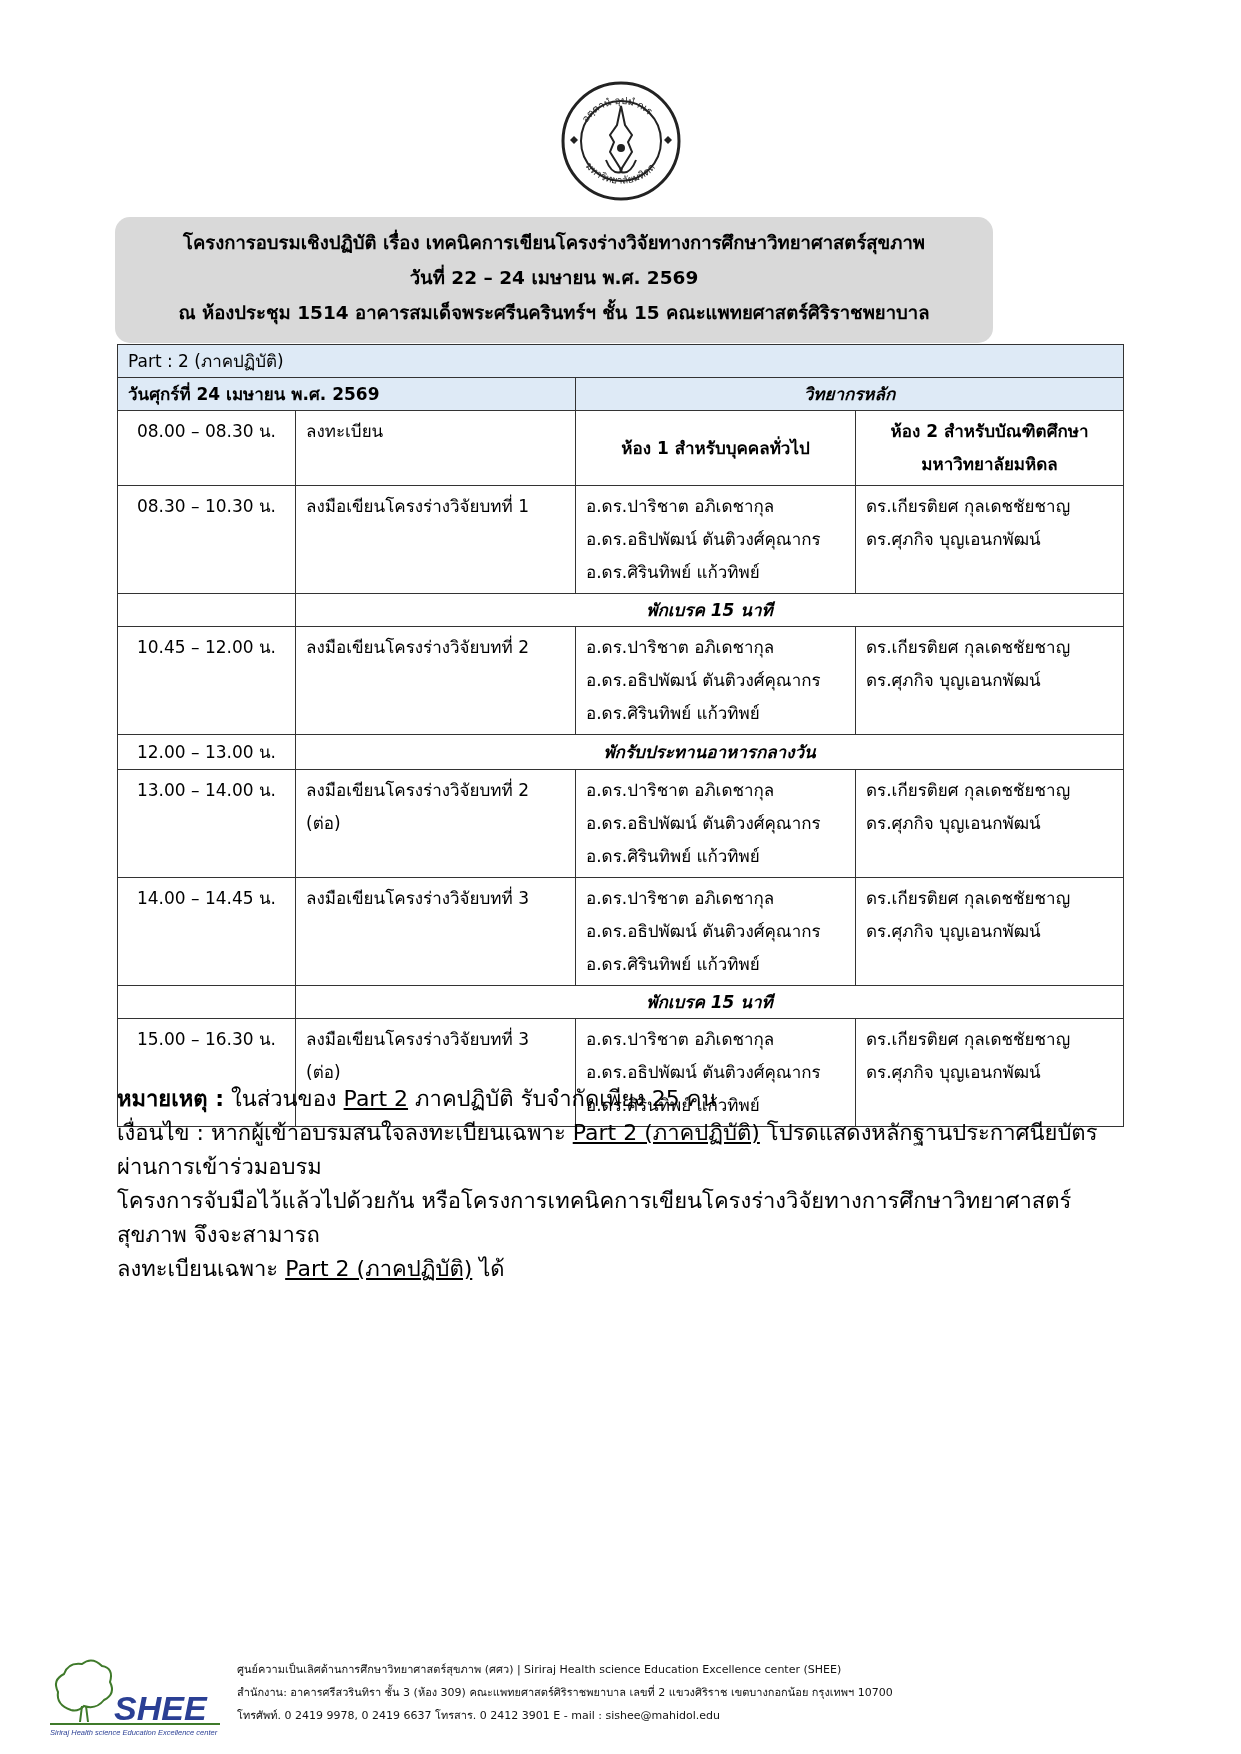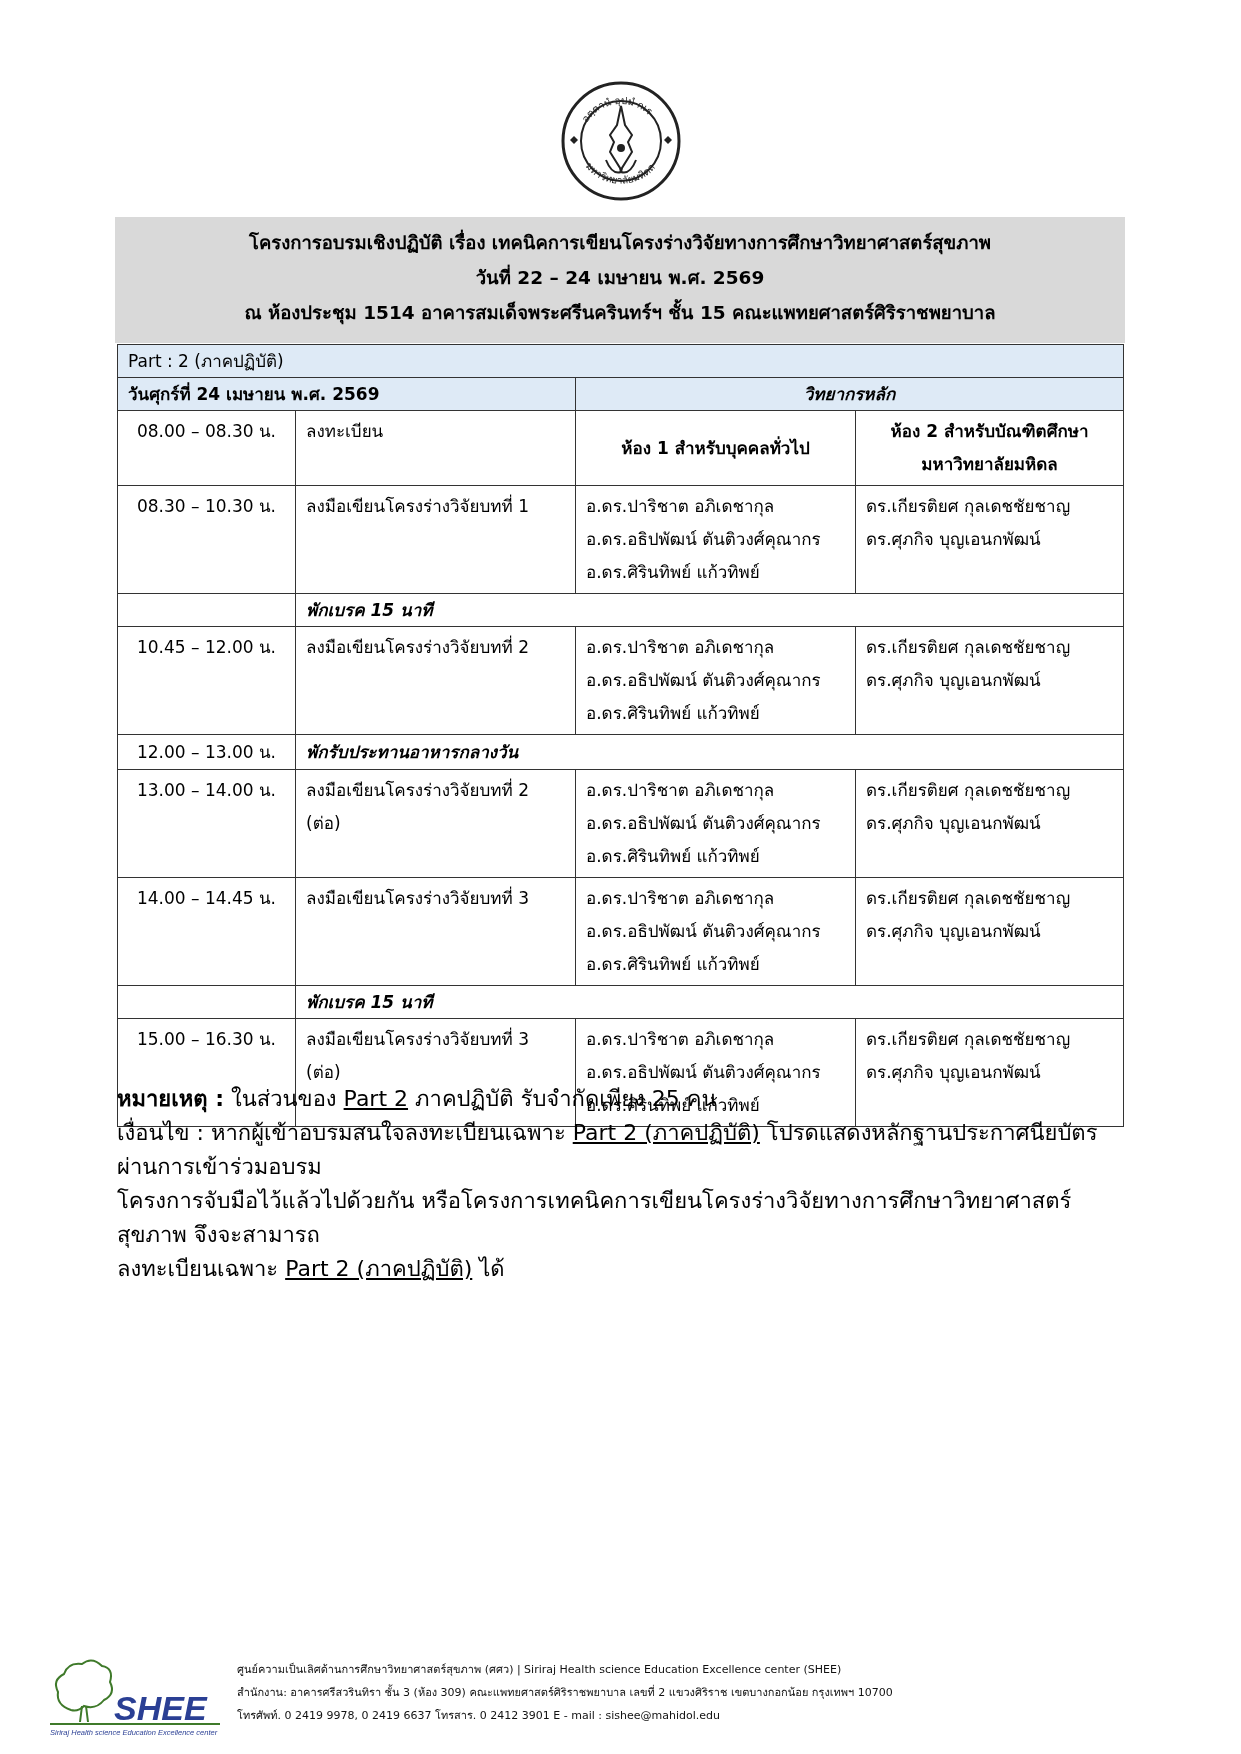--- a/index.html
+++ b/index.html
@@ -1,29 +1,29 @@
 <!DOCTYPE html>
 <html><head>
 <meta charset="utf-8">
 <style>
   html, body { margin:0; padding:0; background:#ffffff; }
   body { width:1241px; height:1754px; position:relative; overflow:hidden;
          font-family:"DejaVu Sans", sans-serif; color:#000; }
   .logo { position:absolute; left:560px; top:80px; width:122px; height:122px; }
-  .title-box { position:absolute; left:115px; top:217px; width:1010px; height:126px;
-               background:#d9d9d9; text-align:center; }
+  .title-box { position:absolute; left:115px; top:217px; width:878px; height:126px;
+               background:#d9d9d9; text-align:center;border-radius:15px; }
   .title-line { font-weight:bold; font-size:18.5px; line-height:35px; }
   .title-line:first-child { padding-top:8px; }
   table.sched { position:absolute; left:117px; top:344px; width:1006px;
                 border-collapse:collapse; font-size:17px; table-layout:fixed; }
   table.sched td { border:1.5px solid #333; vertical-align:top; padding:4px 10px; line-height:33px; }
   .blue { background:#deeaf6; }
   .time { text-align:center; }
   .center { text-align:center; }
-  .italic-break { font-style:italic; font-weight:bold; }
+  .italic-break { font-style:italic; font-weight:bold; text-align:center; }
   .hdr-bold { font-weight:bold; }
   .notes { position:absolute; left:117px; top:1082px; width:1010px; font-size:22px; line-height:34px; }
   .u { text-decoration:underline; }
   .footer-logo { position:absolute; left:46px; top:1650px; width:180px; height:90px;font-style:italic; }
   .footer-text { position:absolute; left:237px; top:1658px; font-size:11px; line-height:23px; color:#111; }
 </style>
 </head>
 <body>
 
 <div class="logo">

